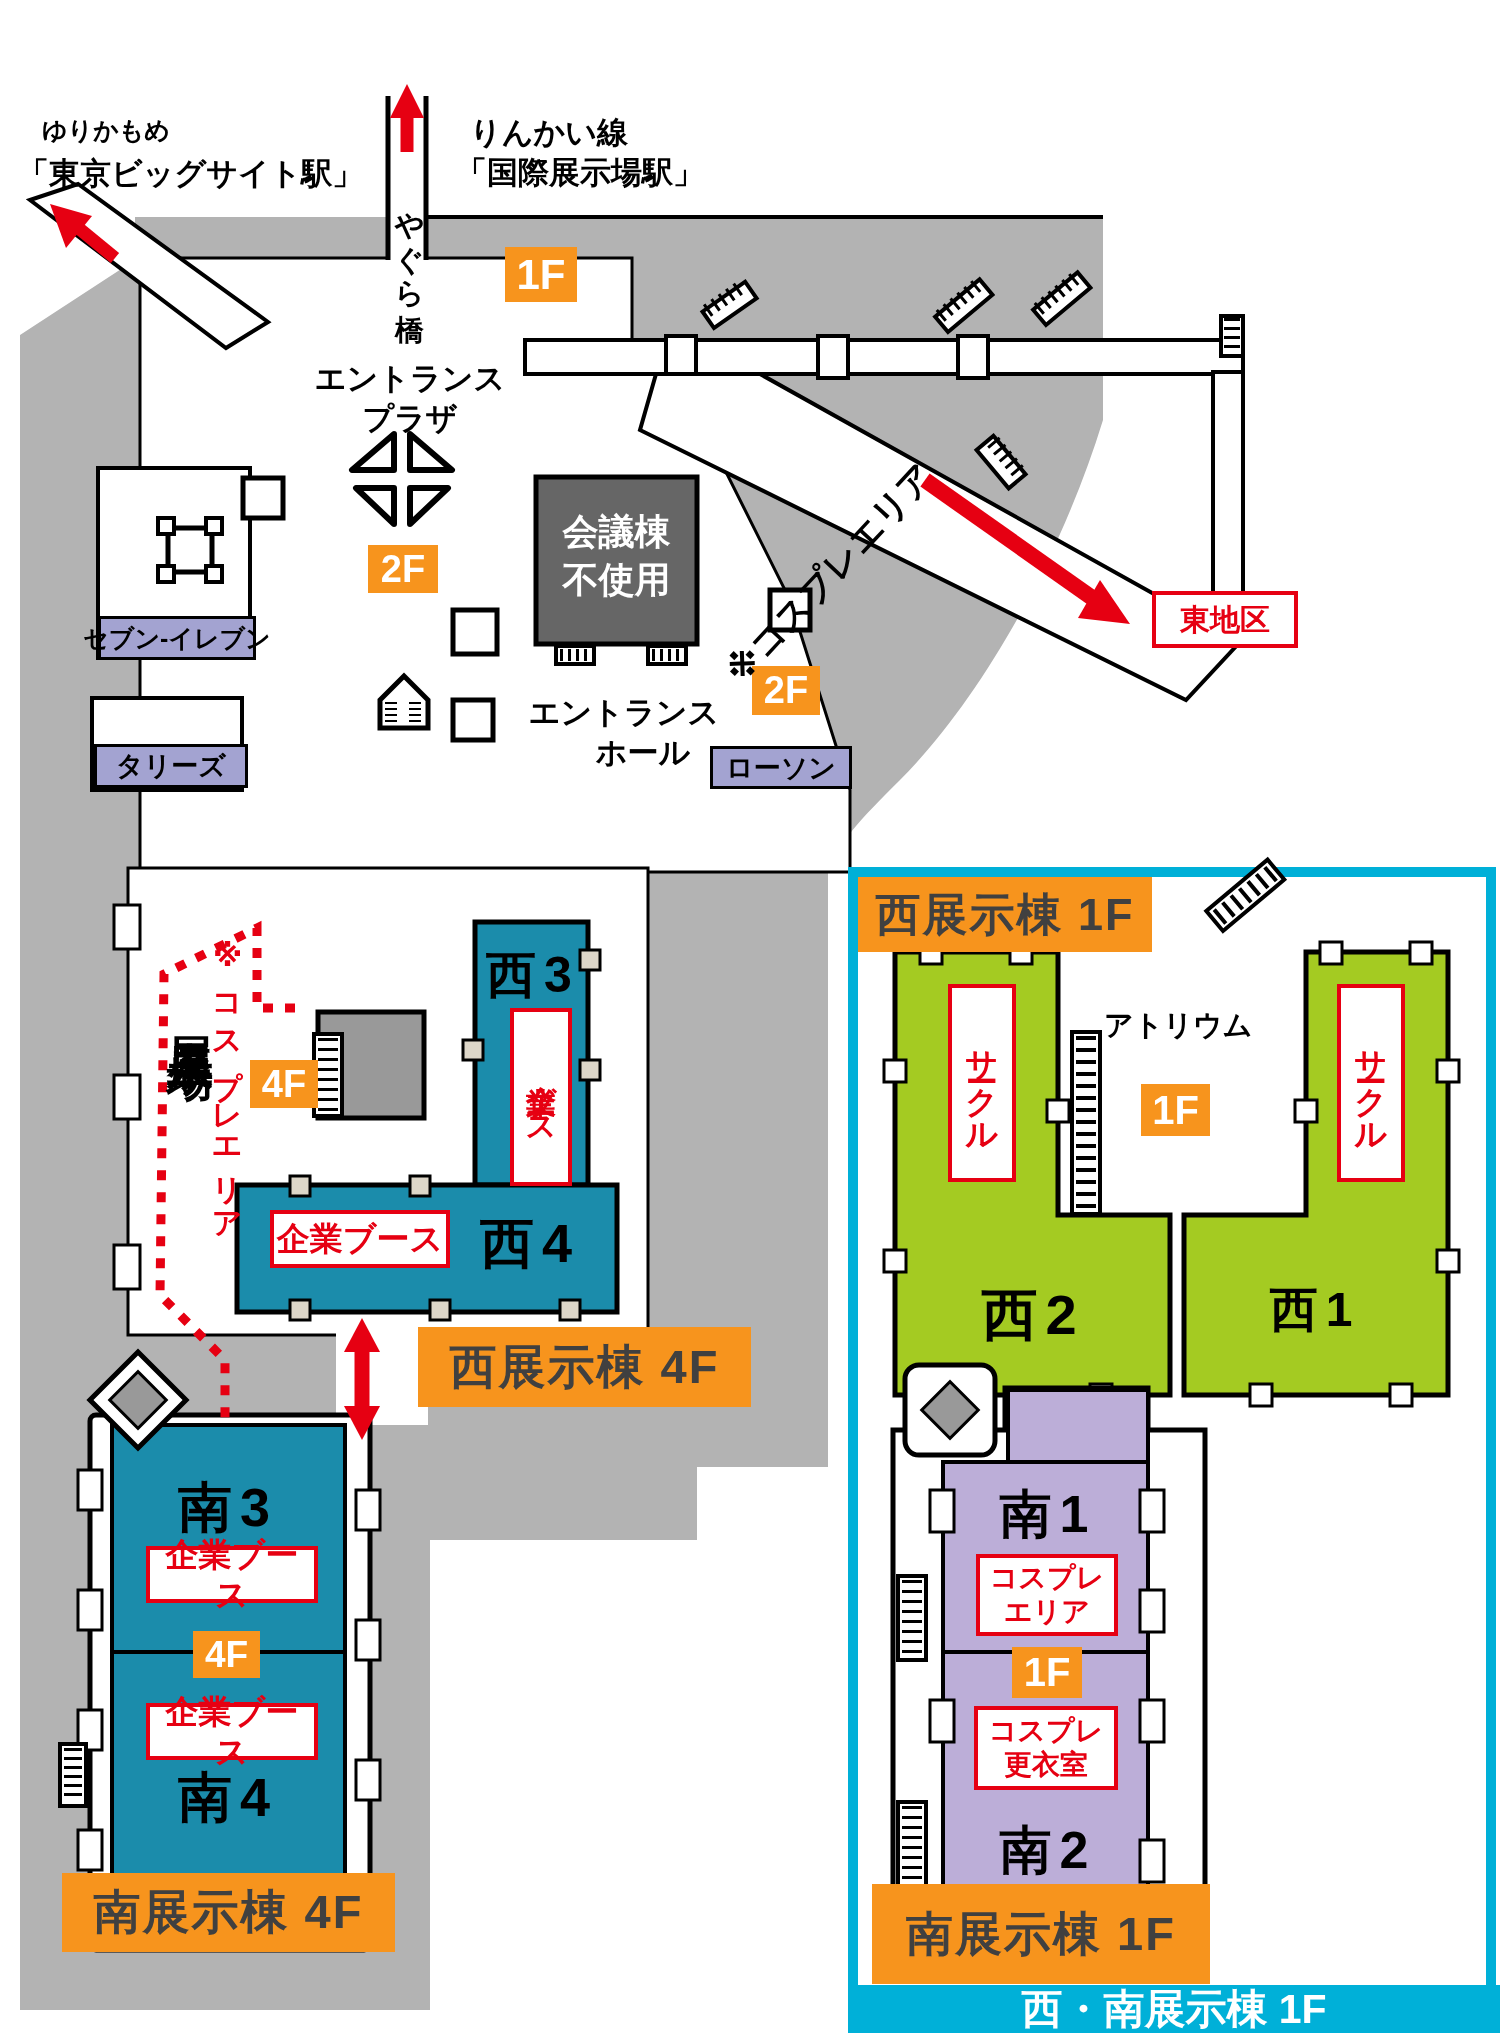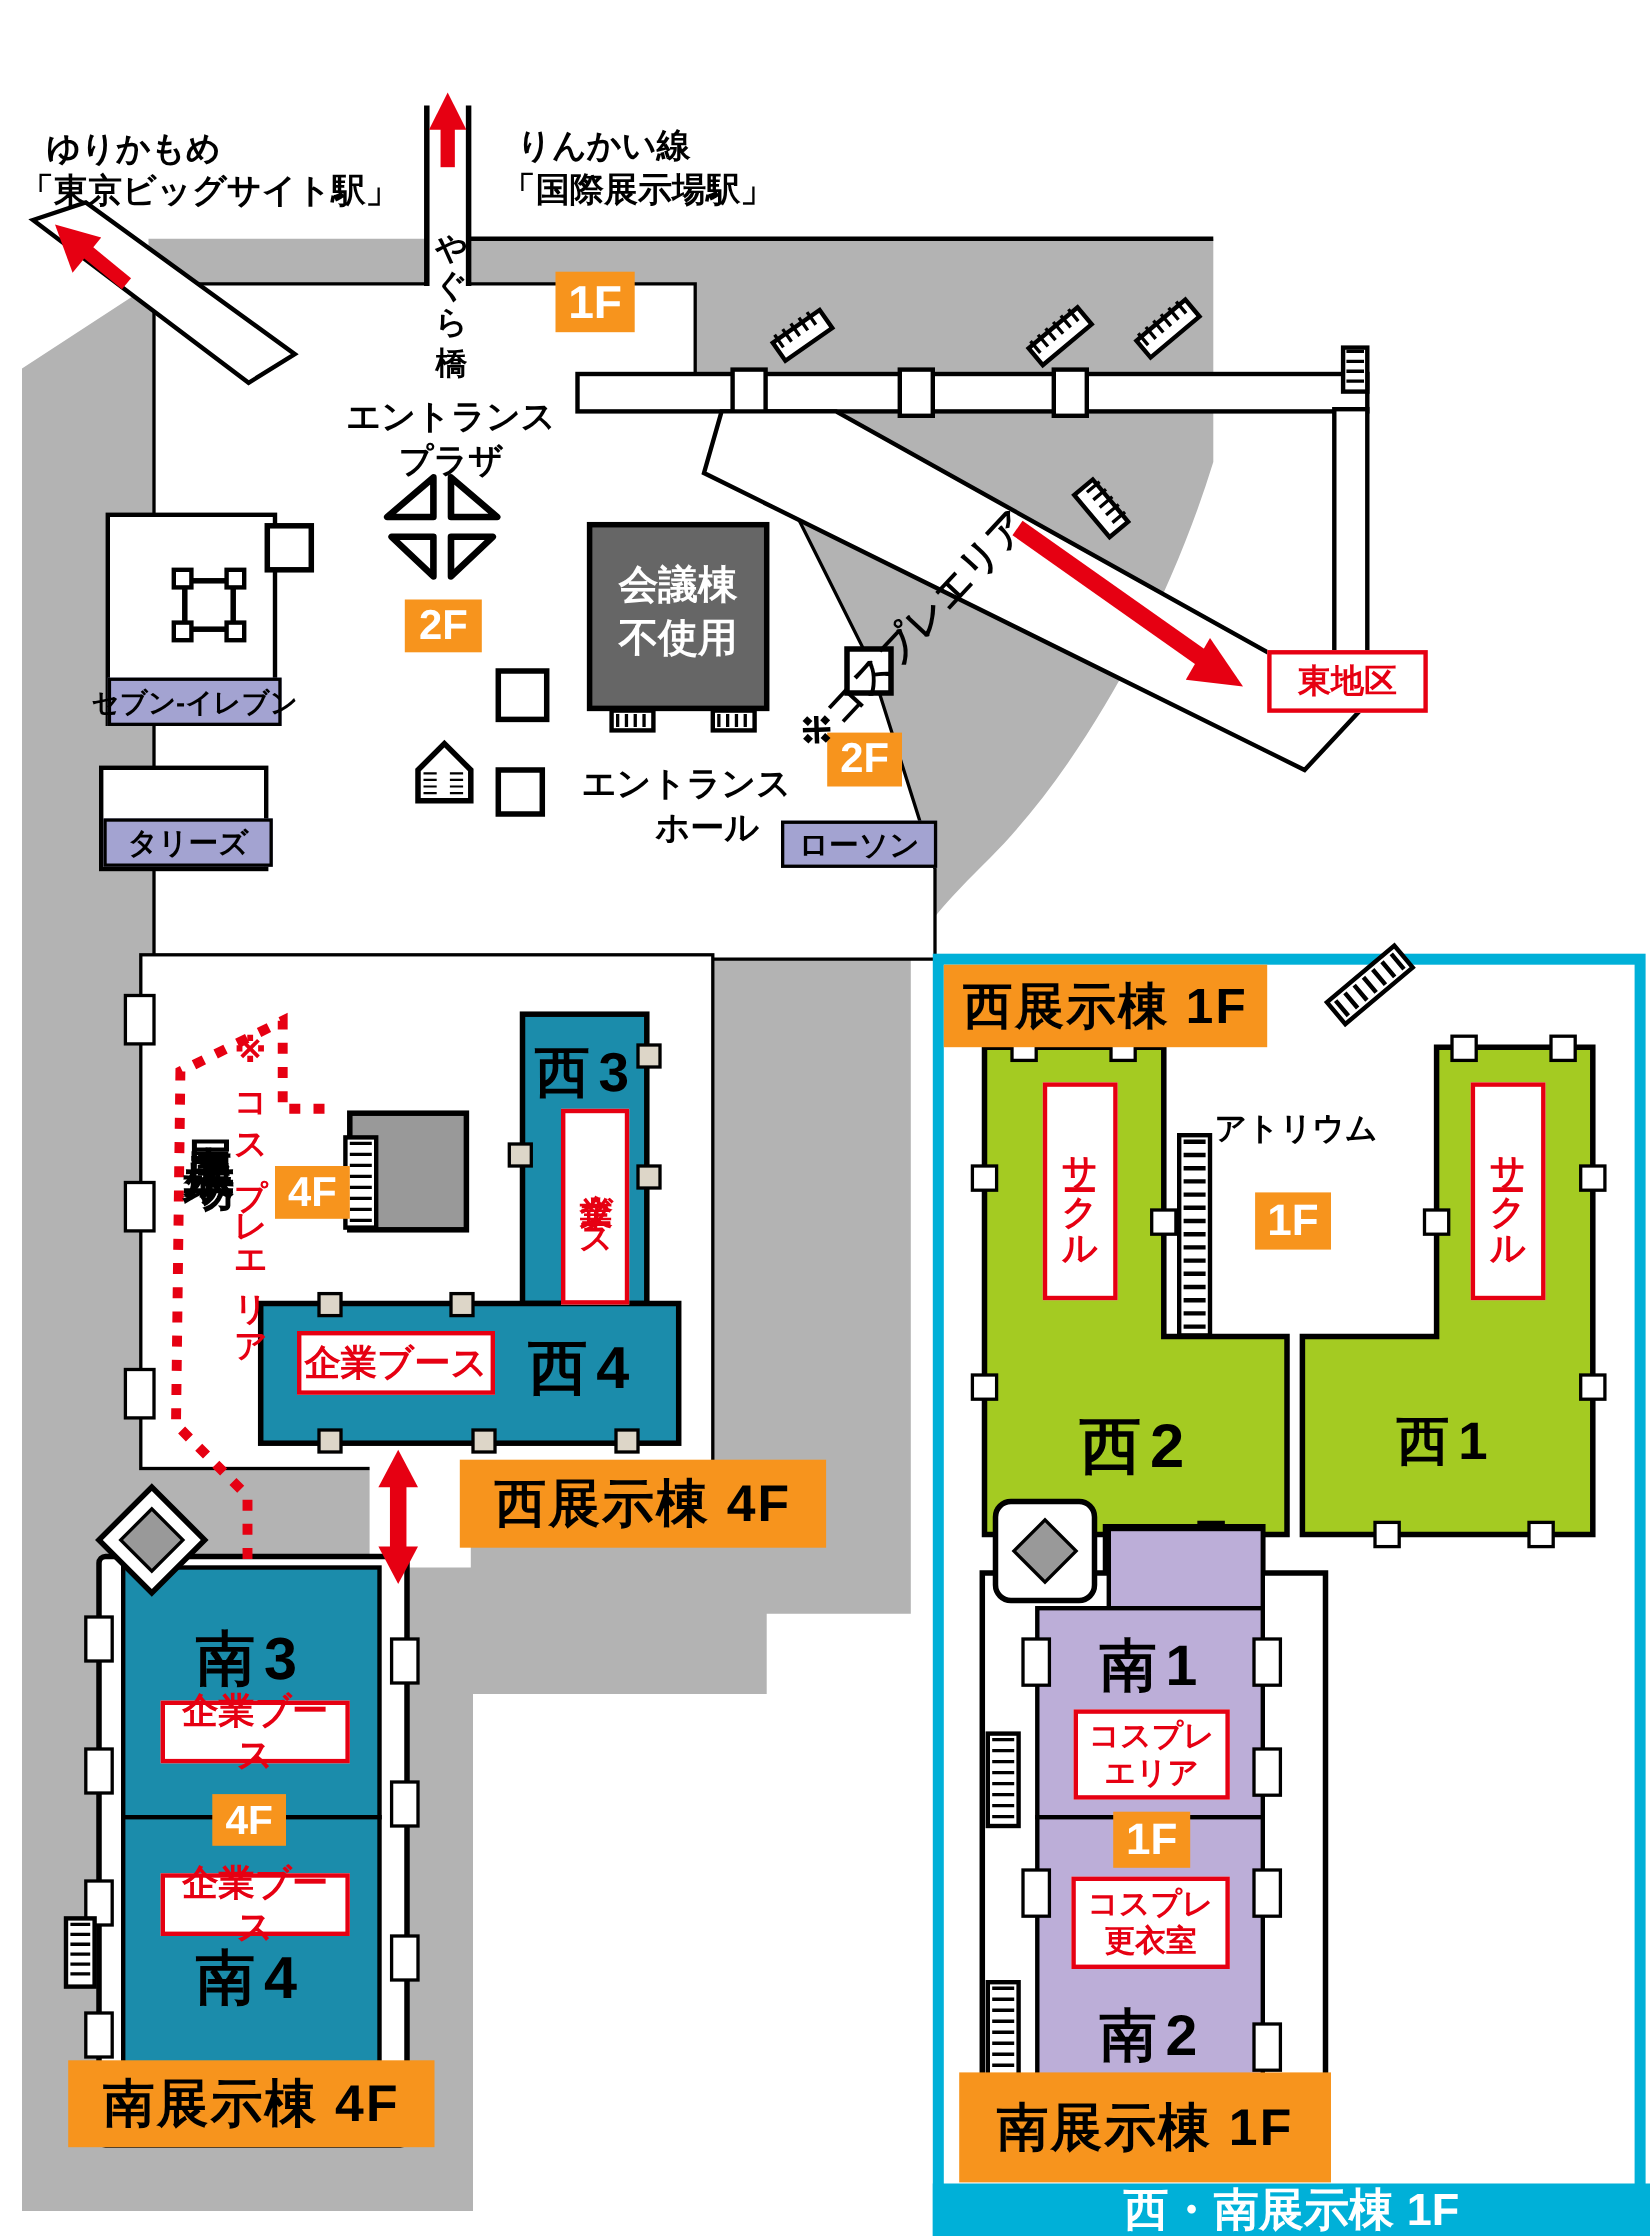--- a/index.html
+++ b/index.html
@@ -2,21 +2,21 @@
 <html><head>
 <meta charset="utf-8">
 <style>
   html,body{margin:0;padding:0;background:#fff;}
   #stage{position:relative;width:1500px;height:2033px;background:#fff;overflow:hidden;
          font-family:"Liberation Sans","DejaVu Sans",sans-serif;}
   #mapsvg{position:absolute;left:0;top:0;}
   .abs{position:absolute;}
   .ctr{display:flex;align-items:center;justify-content:center;text-align:center;}
   .badge{background:#f7941d;color:#fff;font-weight:bold;}
-  .banner{background:#f7941d;color:#000000;font-weight:bold;letter-spacing:2px;}
+  .banner{background:#f7941d;color:#404040;font-weight:bold;letter-spacing:2px;}
   .redbox{background:#fff;border:4px solid #e60012;color:#e60012;font-weight:bold;line-height:1.2;}
   .halllab{color:#000;font-weight:bold;letter-spacing:8px;white-space:nowrap;}
   .shoplab{background:#a3a3d1;border:3px solid #000;color:#000;font-weight:bold;white-space:nowrap;}
   .stext{color:#000;font-weight:bold;white-space:nowrap;}
   .vtext{writing-mode:vertical-rl;text-orientation:upright;white-space:nowrap;}
   .white{color:#fff;}
   .red{color:#e60012;}
 </style>
 </head>
 <body>
@@ -224,21 +224,21 @@
     <line x1="925" y1="480" x2="1098" y2="602" stroke="#e60012" stroke-width="16"></line>
     <path d="M1130,624 L1078,618 L1100,580 Z"></path>
   </g>
   <g fill="#e60012">
     <line x1="362" y1="1348" x2="362" y2="1410" stroke="#e60012" stroke-width="15"></line>
     <path d="M362,1318 L344,1352 L380,1352 Z"></path>
     <path d="M362,1440 L344,1406 L380,1406 Z"></path>
   </g>
 </svg>
 
-<div class="abs stext" style="left:42px;top:114px;font-size:31px;">ゆりかもめ</div>
+<div class="abs stext" style="left:42px;top:114px;font-size:25px;">ゆりかもめ</div>
 <div class="abs stext" style="left:18px;top:153px;font-size:31px;">「東京ビッグサイト駅」</div>
 <div class="abs stext" style="left:470px;top:112px;font-size:31px;">りんかい線</div>
 <div class="abs stext" style="left:456px;top:152px;font-size:31px;">「国際展示場駅」</div>
 <div class="abs stext vtext" style="left:390px;top:192px;font-size:29px;">やぐら橋</div>
 
 <div class="abs badge ctr" style="left:505px;top:247px;width:72px;height:55px;font-size:42px;">1F</div>
 
 <div class="abs stext ctr" style="left:330px;top:358px;width:160px;font-size:31px;">エントランス</div>
 <div class="abs stext ctr" style="left:330px;top:398px;width:160px;font-size:31px;">プラザ</div>
 <div class="abs badge ctr" style="left:368px;top:545px;width:70px;height:48px;font-size:38px;">2F</div>

